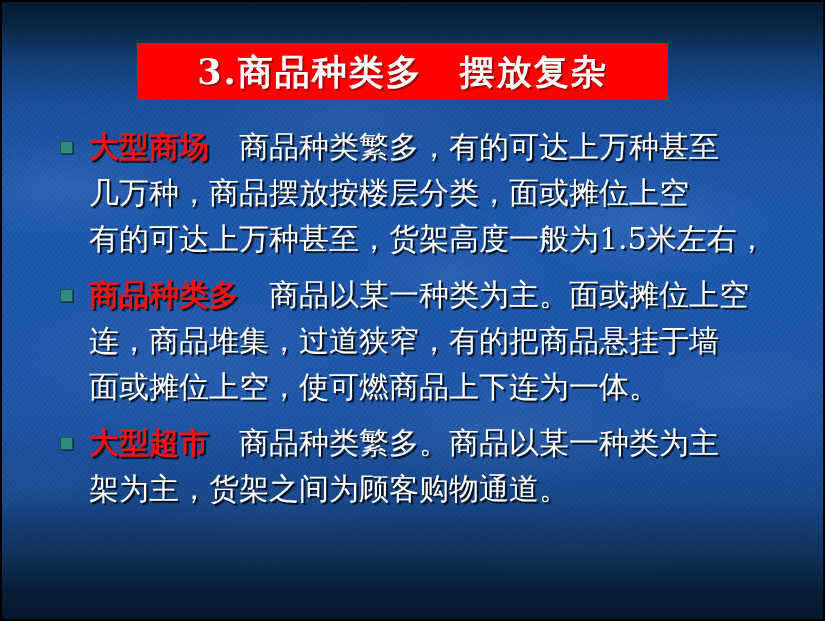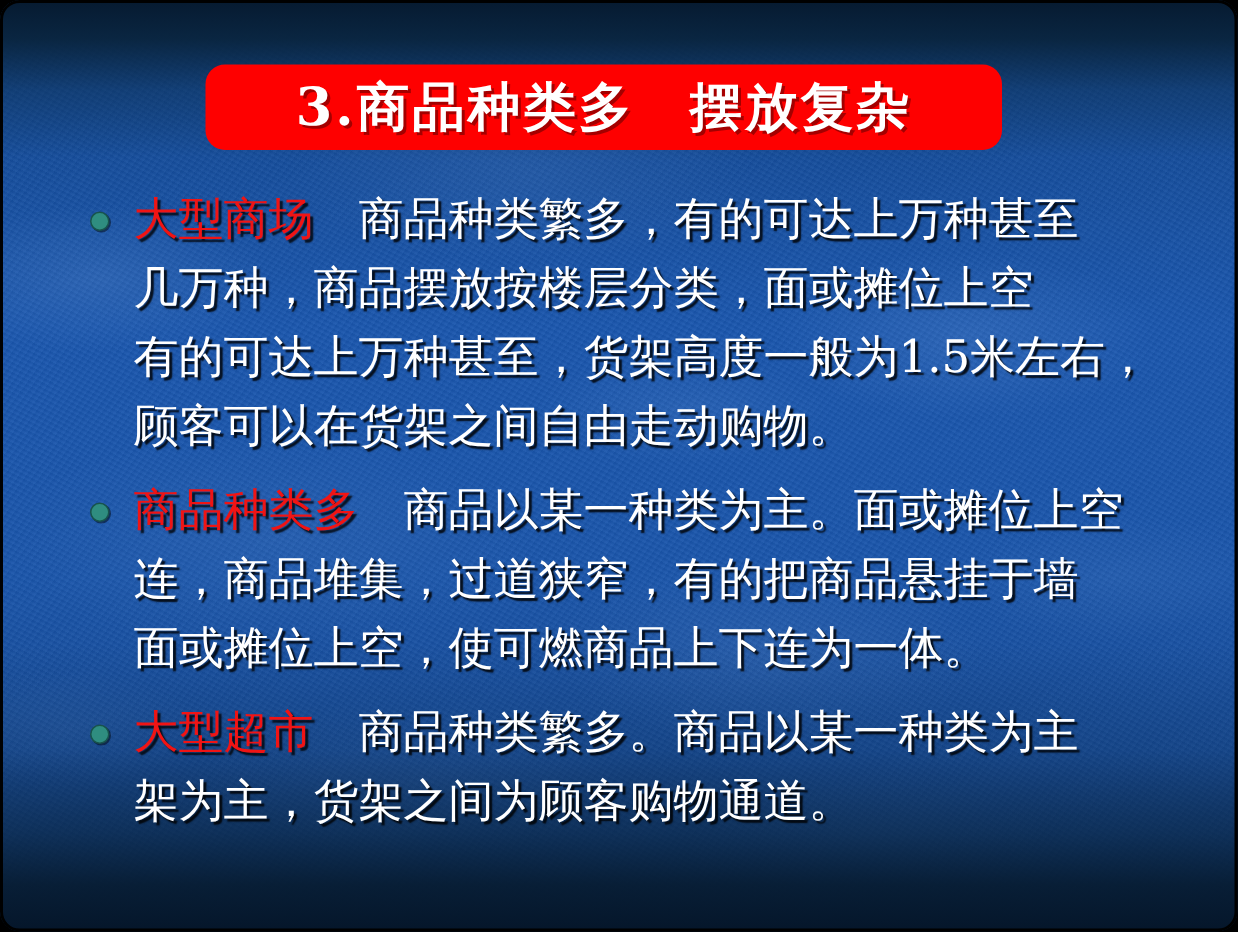--- a/index.html
+++ b/index.html
@@ -1,20 +1,20 @@
 <!DOCTYPE html>
 <html><head>
 <meta charset="utf-8">
 <style>
   html, body {
     margin: 0;
     padding: 0;
     background: #000;
   }
-  * { box-sizing: border-box; border-radius: 13px; }
+  * { box-sizing: border-box; }
 
   .slide {
     position: relative;
     width: 825px;
     height: 621px;
     overflow: hidden;
     font-family: "DejaVu Sans", "Liberation Sans", sans-serif;
     background:
       
       linear-gradient(to bottom,
@@ -114,21 +114,21 @@
     line-height: 46px;
     color: #ffffff;
     white-space: pre;
     font-family: "DejaVu Serif", "Liberation Serif", serif;
     text-shadow: 2px 2px 1px rgba(0,0,0,0.85);
     letter-spacing: 0px;
   }
 
   .lead {
     color: #f01414;
-    font-weight: normal;
+    font-weight: bold;
     text-shadow: 2px 2px 1px rgba(0,0,0,0.8);
   }
 
   .rest { color: #ffffff; text-align: right; }
 
   .indent { padding-left: 0px; }
 </style>
 </head>
 <body>
 
@@ -138,21 +138,20 @@
     <div class="title-text">3.商品种类多　摆放复杂</div>
   </div>
 
   <div class="body">
 
     <div class="bullet-block">
       <span class="bullet-marker"></span>
       <div class="line"><span class="lead">大型商场　</span><span class="rest">商品种类繁多，有的可达上万种甚至</span></div>
       <div class="line indent">几万种，商品摆放按楼层分类，面或摊位上空</div>
       <div class="line indent">有的可达上万种甚至，货架高度一般为1.5米左右，</div>
-      <div class="line indent">顾客可以在货架之间自由走动购物。</div>
     </div>
 
     <div class="bullet-block">
       <span class="bullet-marker"></span>
       <div class="line"><span class="lead">商品种类多　</span><span class="rest">商品以某一种类为主。面或摊位上空</span></div>
       <div class="line indent">连，商品堆集，过道狭窄，有的把商品悬挂于墙</div>
       <div class="line indent">面或摊位上空，使可燃商品上下连为一体。</div>
     </div>
 
     <div class="bullet-block">

